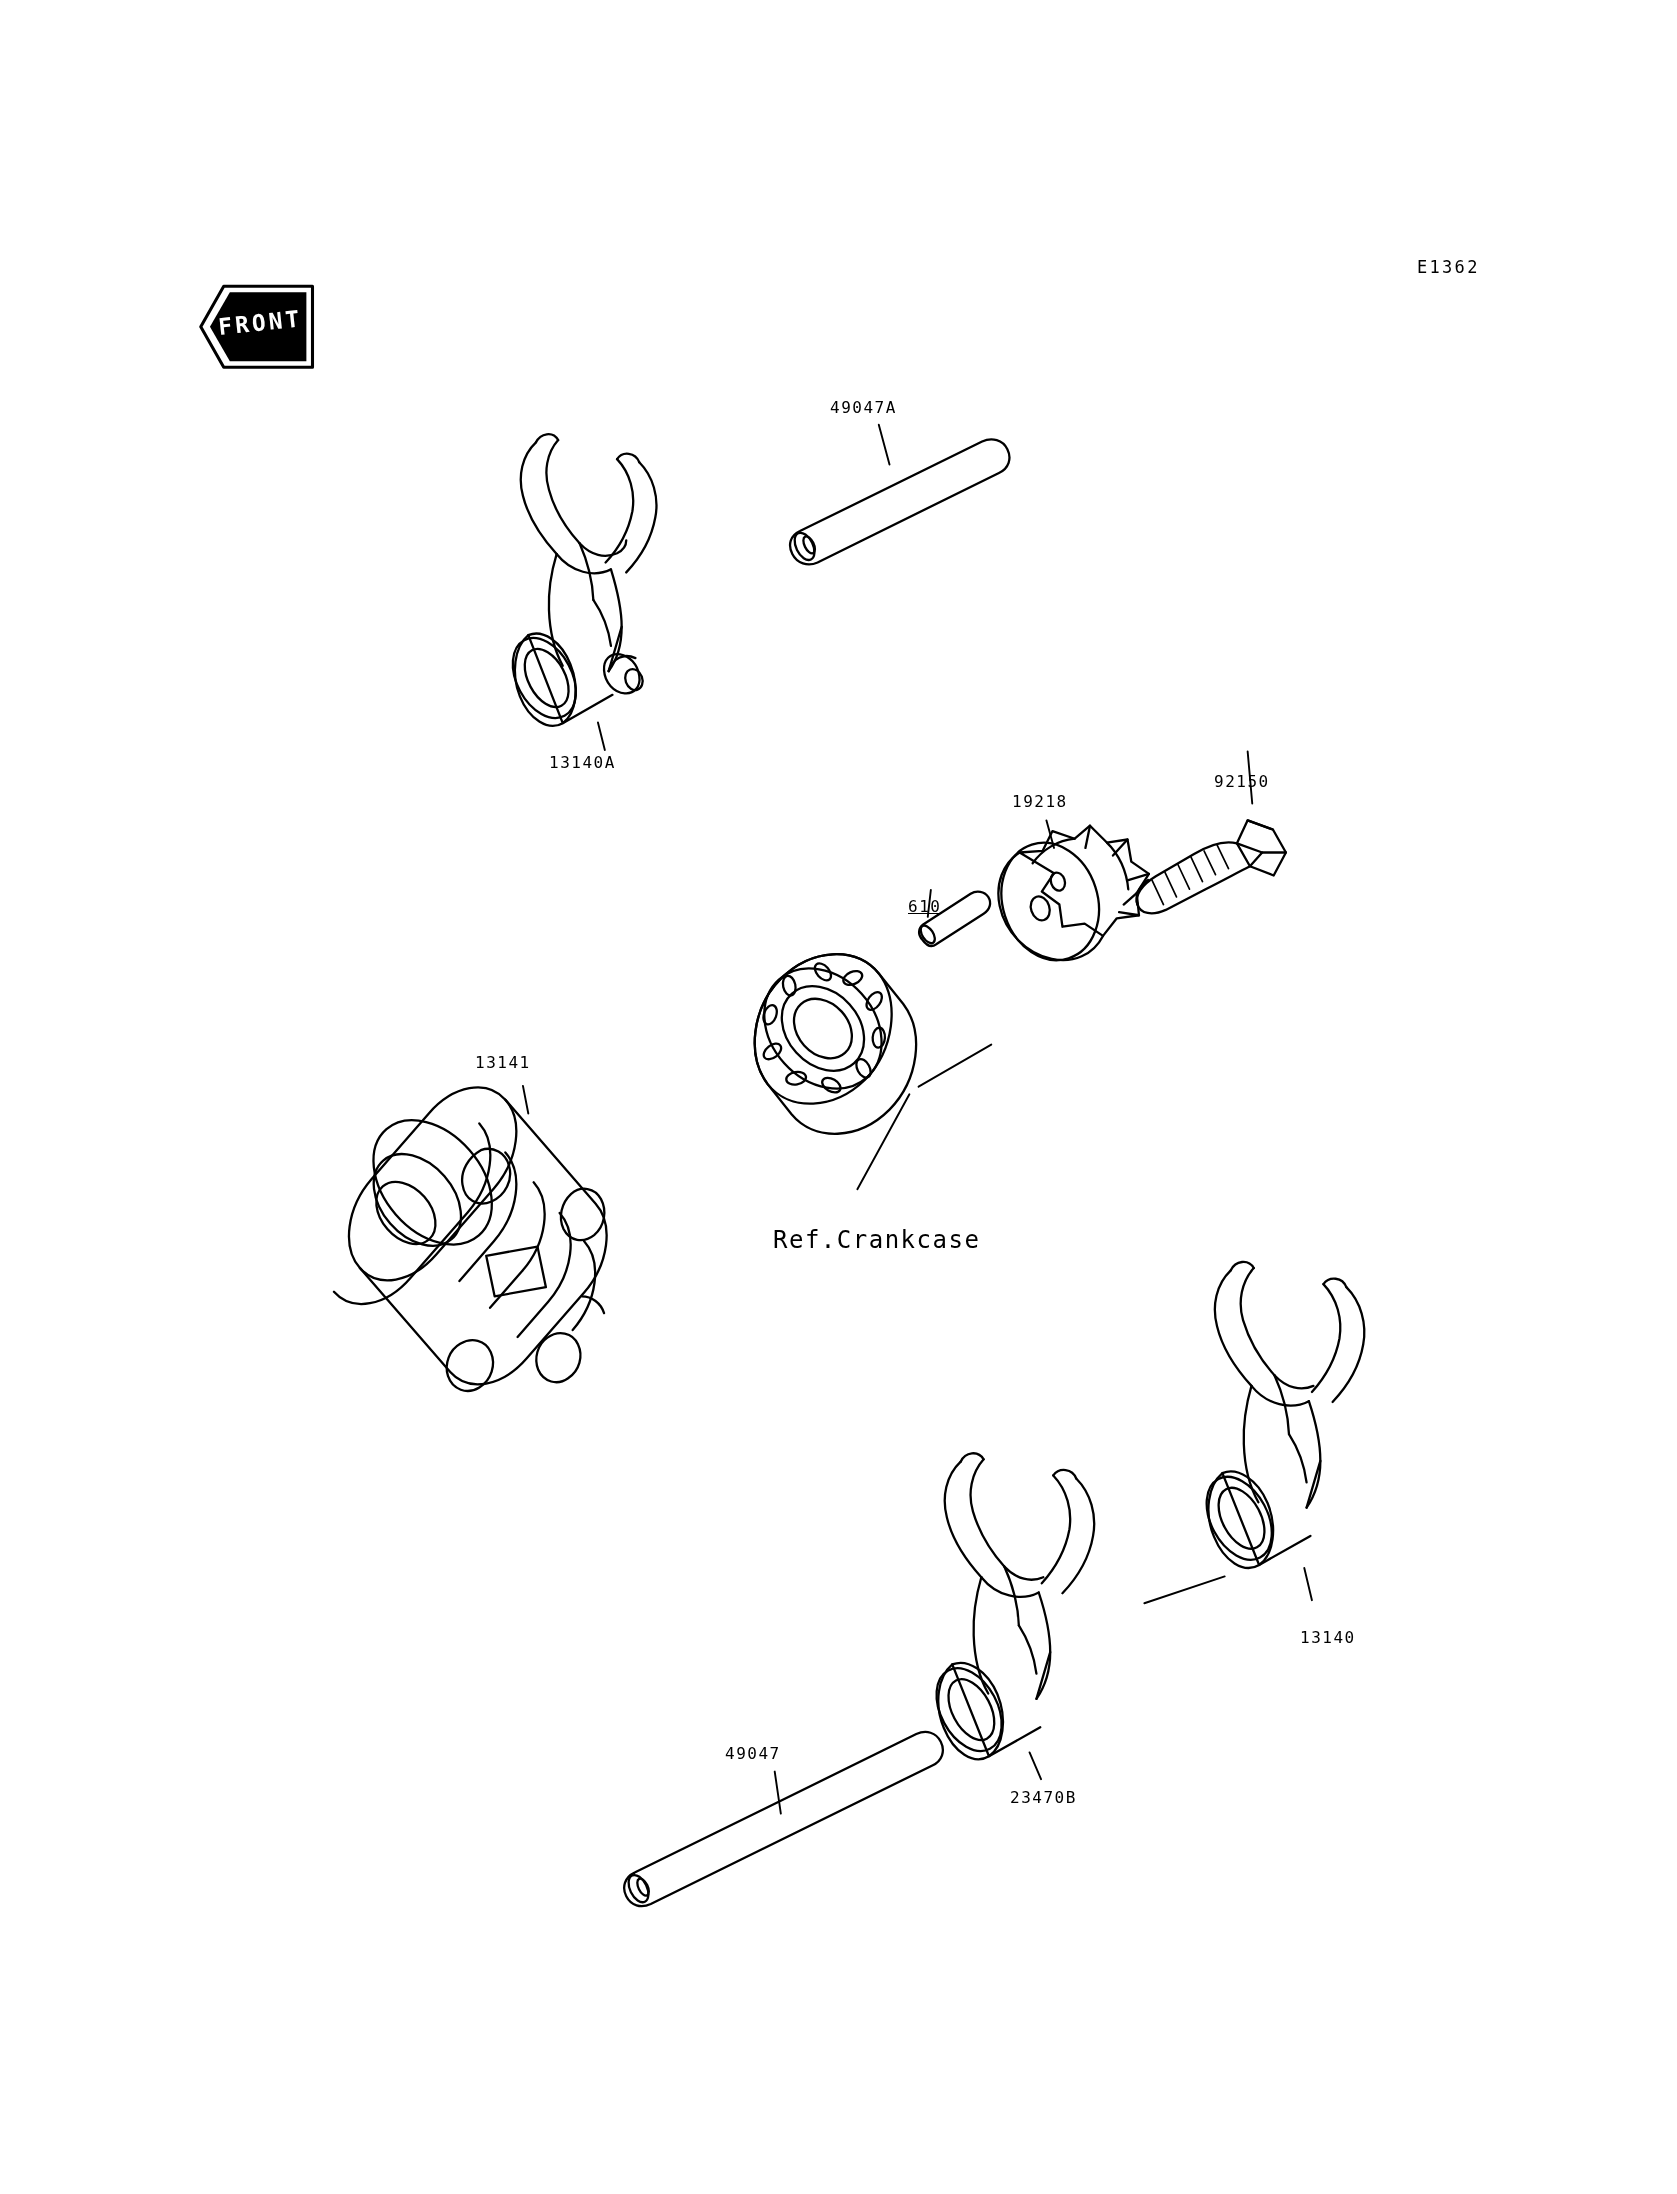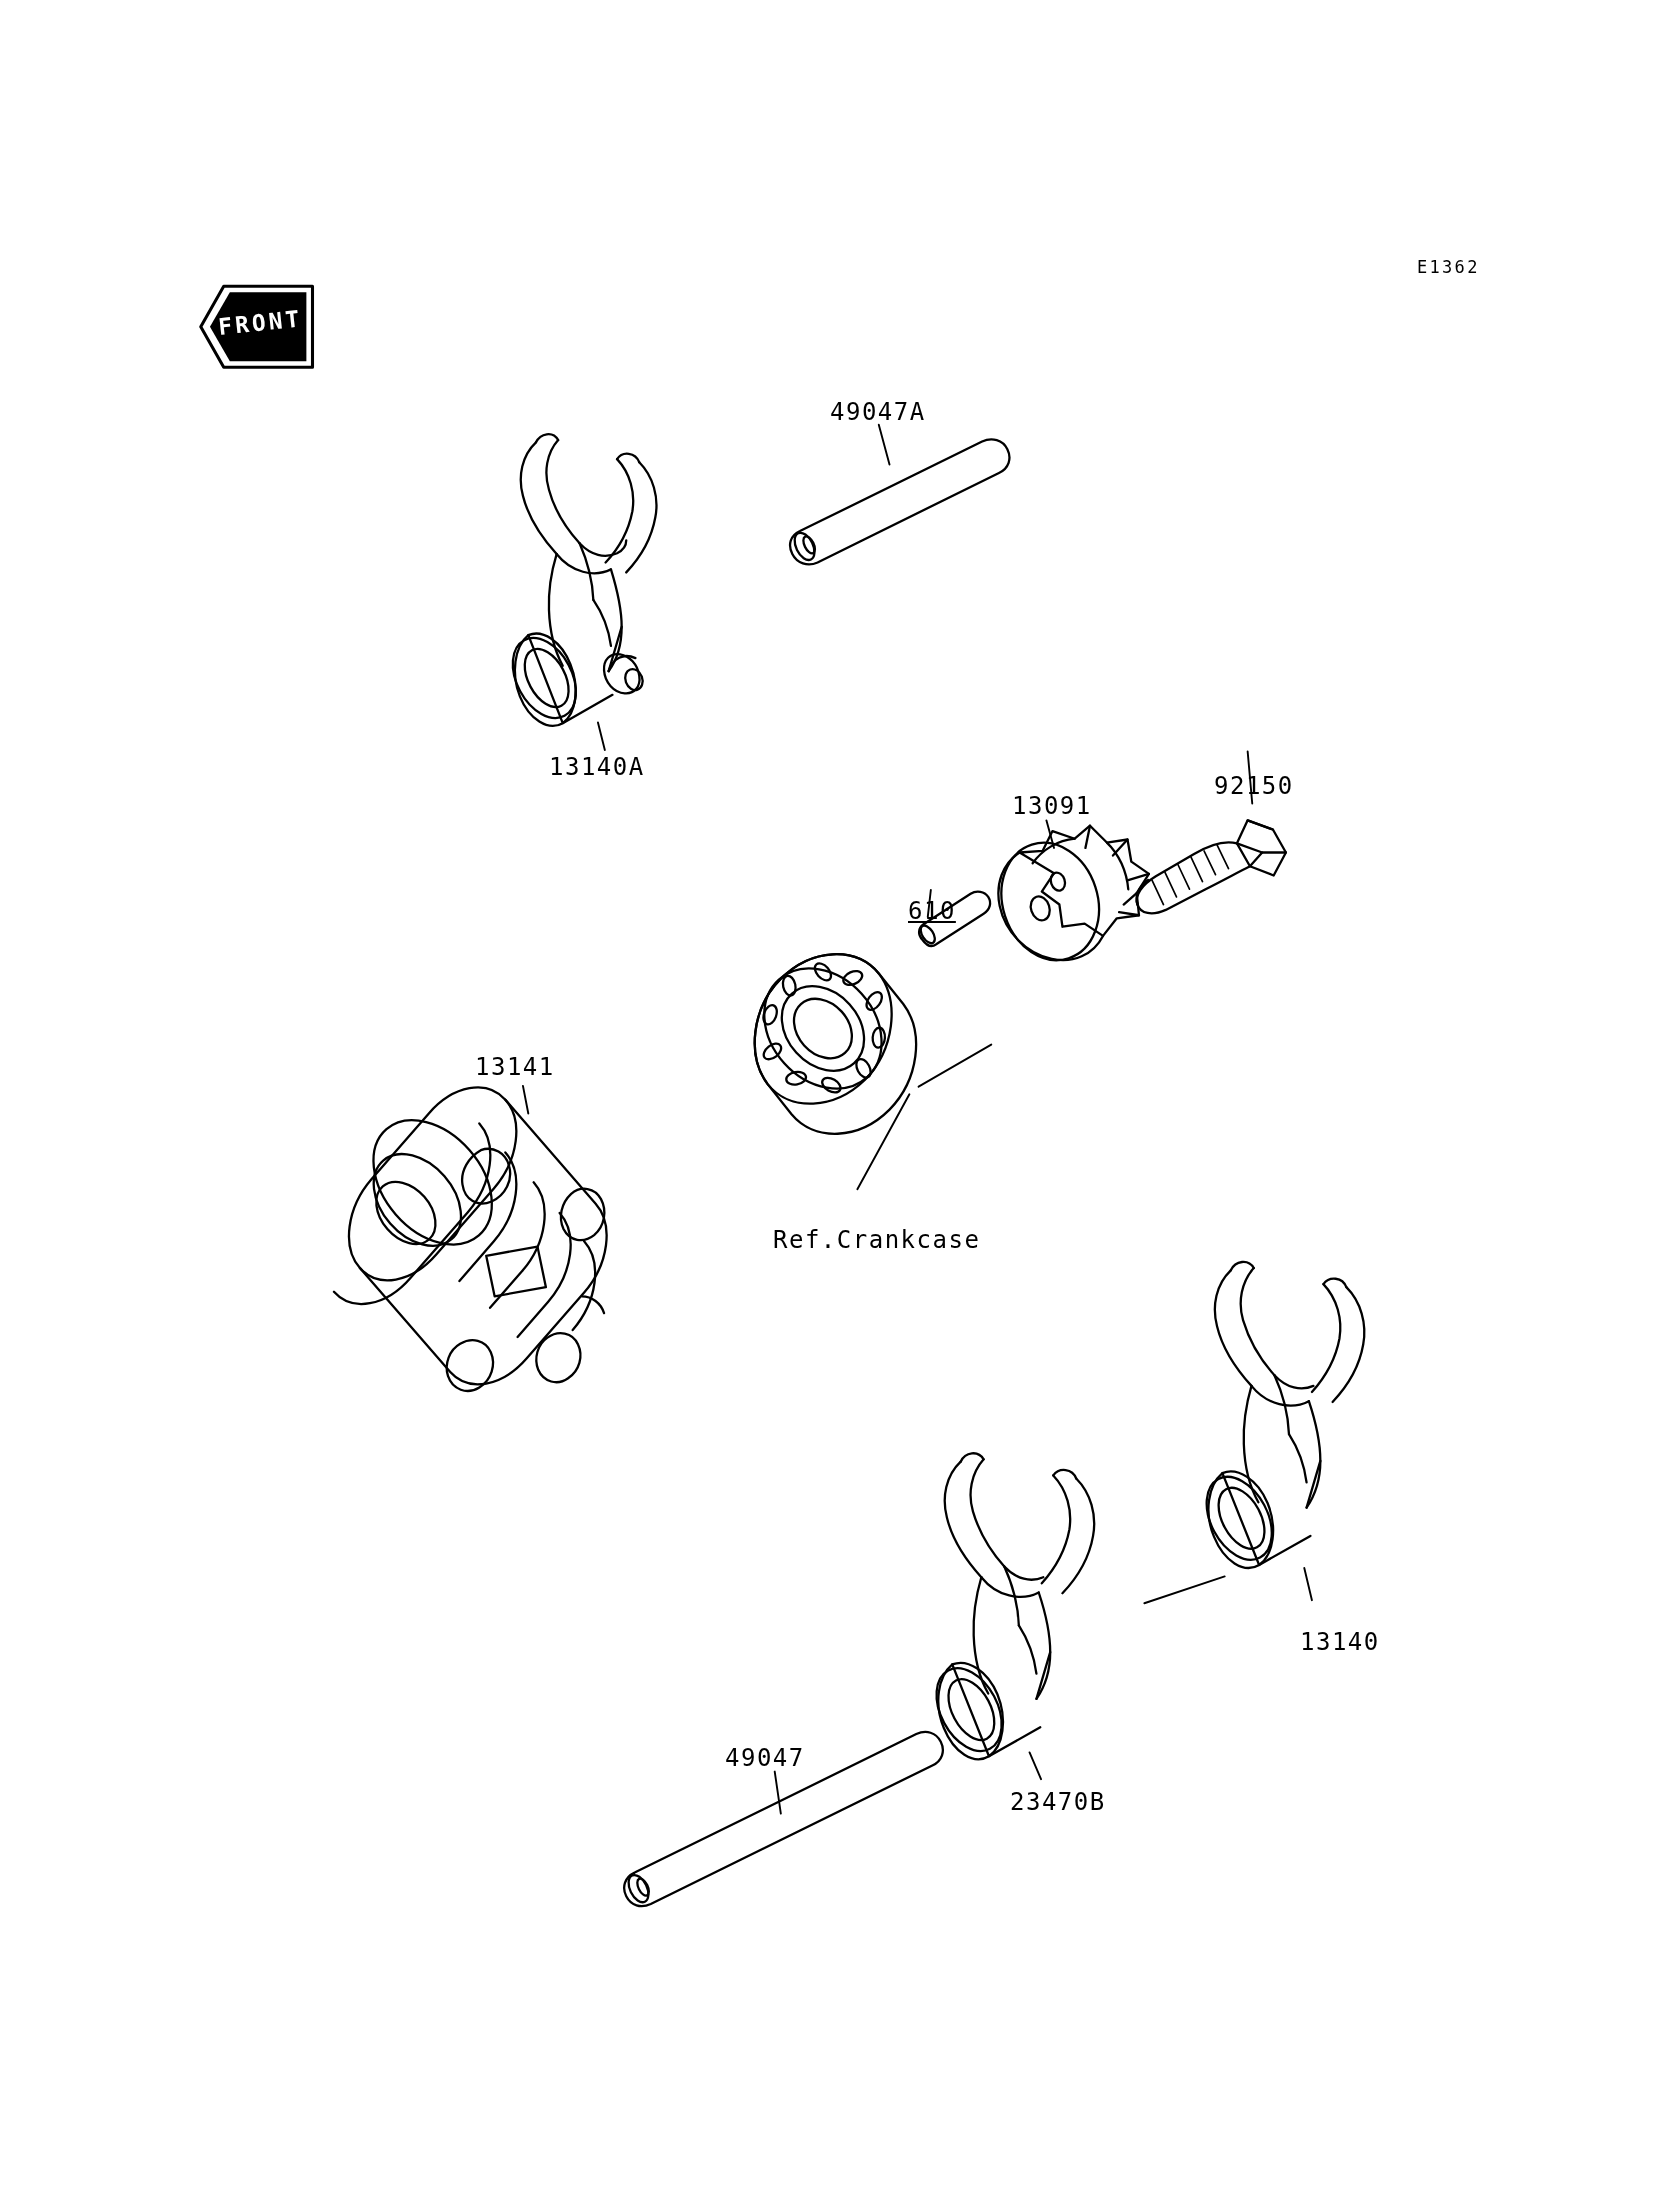--- a/index.html
+++ b/index.html
@@ -24,21 +24,21 @@
     top: 0;
     width: 1678px;
     height: 2194px;
   }
   .lbl {
     position: absolute;
     color: #000;
     font-family: "DejaVu Sans Mono", monospace;
     white-space: pre;
     letter-spacing: 1.5px;
-    font-size: 24px;
+    font-size: 16px;
     line-height: 1;
   }
   .lbl.small {
     font-size: 17px;
     letter-spacing: 2.3px;
     text-align: right;
   }
   .lbl.ref {
     font-size: 24px;
     letter-spacing: 1.5px;
@@ -259,21 +259,21 @@
   </div>
 
   <div class="lbl small" style="left:1417px; top:259px;">E1362</div>
 
   <div class="lbl" style="left:830px; top:400px;">49047A</div>
 
   <div class="lbl" style="left:549px; top:755px;">13140A</div>
 
   <div class="lbl" style="left:1214px; top:726px;margin-top:48px;">92150</div>
 
-  <div class="lbl" style="left:1012px; top:794px;">13091</div>
+  <div class="lbl" style="left:1012px; top:794px;">19218</div>
 
   <div class="lbl" style="left:908px; top:899px;text-decoration:underline;">610</div>
 
   <div class="lbl" style="left:475px; top:1055px;">13141</div>
 
   <div class="lbl ref" style="left:773px; top:1228px;">Ref.Crankcase</div>
 
   <div class="lbl" style="left:1300px; top:1630px;">13140</div>
 
   <div class="lbl" style="left:1010px; top:1790px;">23470B</div>

